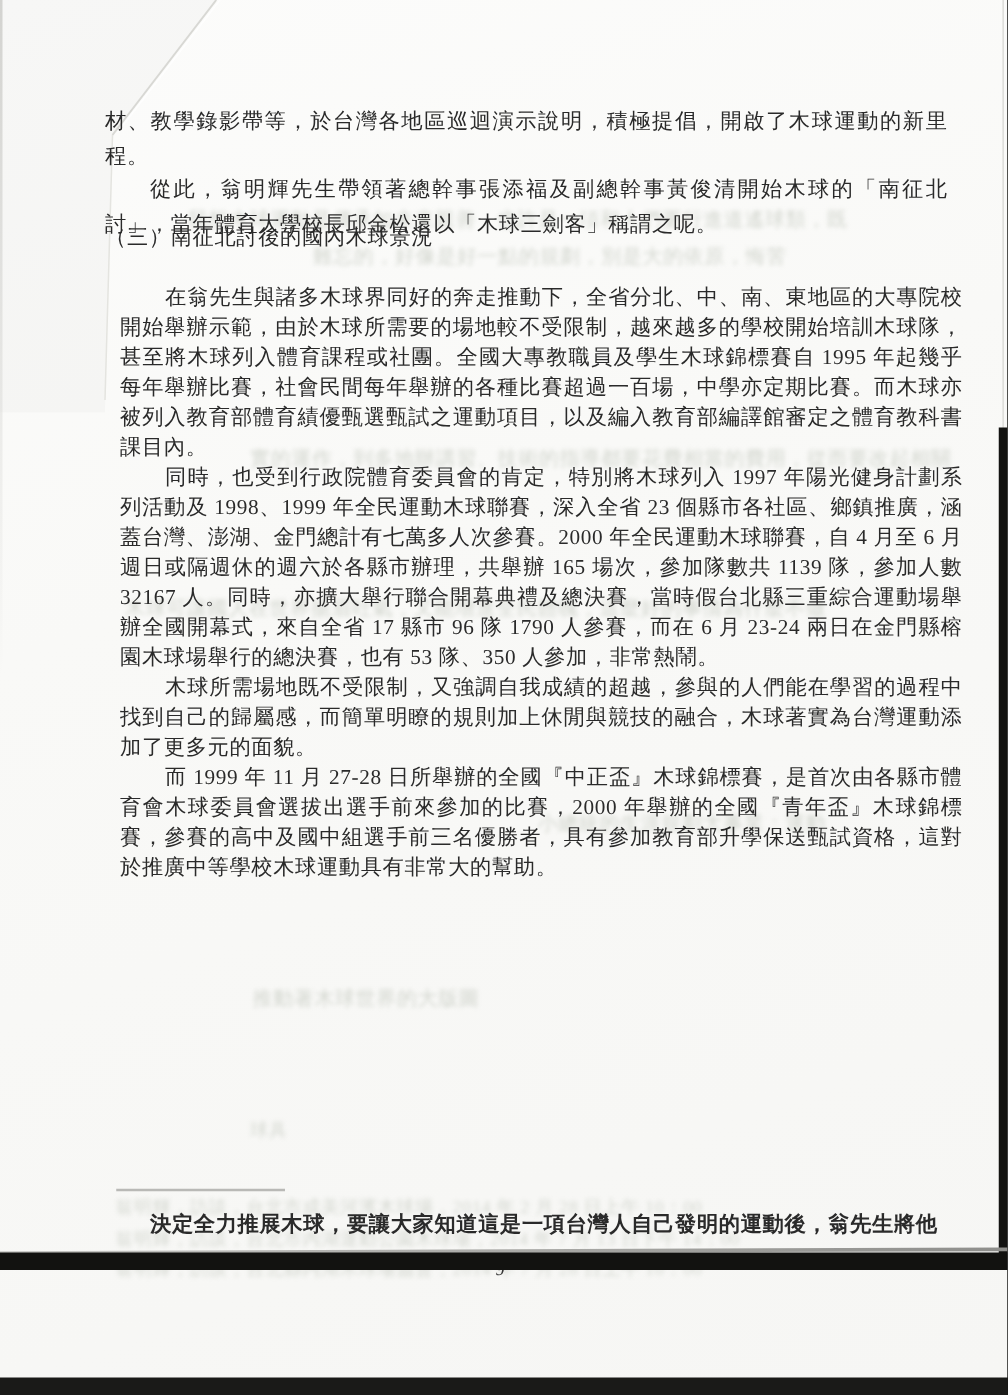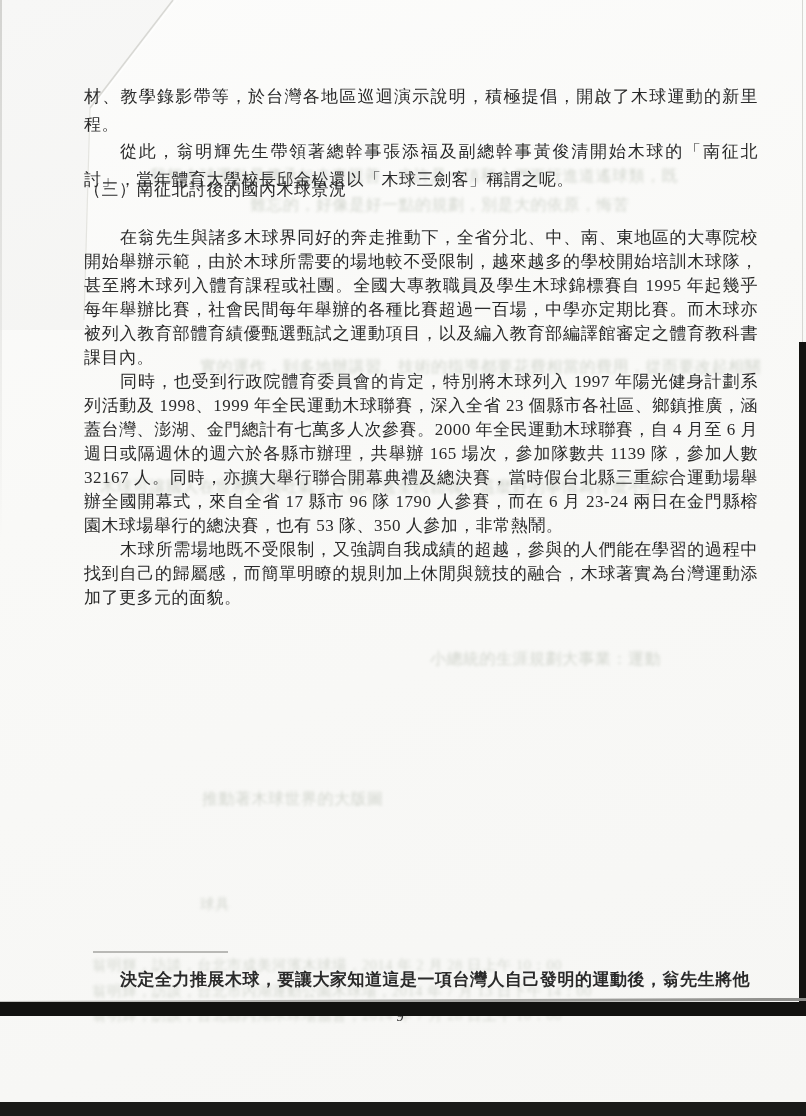--- a/index.html
+++ b/index.html
@@ -28,21 +28,21 @@
   
   .ink{color:#2a2a2a;font-size:17px;letter-spacing:0.5px;}
   .block{position:absolute;left:84px;width:674px;text-align:justify;text-justify:inter-ideograph;}
   .block p{margin:0;padding:0;}
   .para{text-indent:36px;}
   .noindent{text-indent:0;}
   .lead{top:83px;line-height:27.5px;}
   .heading{position:absolute;left:84px;width:674px;line-height:22px;}
   .h3{top:179px;}
   .h4{top:921px;}
-  .flow{top:226px;line-height:24px;}
+  .flow{top:226px;line-height:24px;margin-left:12px;}
   .last-para{top:968px;line-height:24px;font-weight:bold;}
   .page-num{
     position:absolute;left:0;top:1008px;width:800px;text-align:center;
     font-size:15px;color:#333;letter-spacing:0;
   }
   
   .ghost{
     position:absolute;color:#b4baae;opacity:0.55;filter:blur(1.7px);
     font-size:16px;letter-spacing:0.5px;white-space:nowrap;overflow:hidden;
   }
@@ -79,20 +79,21 @@
       <p class="noindent">材、教學錄影帶等，於台灣各地區巡迴演示說明，積極提倡，開啟了木球運動的新里程。</p>
       <p class="para">從此，翁明輝先生帶領著總幹事張添福及副總幹事黃俊清開始木球的「南征北討」，當年體育大學校長邱金松還以「木球三劍客」稱謂之呢。</p>
     </div>
 
     <div class="heading ink h3">（三）南征北討後的國內木球景況</div>
 
     <div class="block ink flow">
       <p class="para">在翁先生與諸多木球界同好的奔走推動下，全省分北、中、南、東地區的大專院校開始舉辦示範，由於木球所需要的場地較不受限制，越來越多的學校開始培訓木球隊，甚至將木球列入體育課程或社團。全國大專教職員及學生木球錦標賽自 1995 年起幾乎每年舉辦比賽，社會民間每年舉辦的各種比賽超過一百場，中學亦定期比賽。而木球亦被列入教育部體育績優甄選甄試之運動項目，以及編入教育部編譯館審定之體育教科書課目內。</p>
       <p class="para">同時，也受到行政院體育委員會的肯定，特別將木球列入 1997 年陽光健身計劃系列活動及 1998、1999 年全民運動木球聯賽，深入全省 23 個縣市各社區、鄉鎮推廣，涵蓋台灣、澎湖、金門總計有七萬多人次參賽。2000 年全民運動木球聯賽，自 4 月至 6 月週日或隔週休的週六於各縣市辦理，共舉辦 165 場次，參加隊數共 1139 隊，參加人數 32167 人。同時，亦擴大舉行聯合開幕典禮及總決賽，當時假台北縣三重綜合運動場舉辦全國開幕式，來自全省 17 縣市 96 隊 1790 人參賽，而在 6 月 23-24 兩日在金門縣榕園木球場舉行的總決賽，也有 53 隊、350 人參加，非常熱鬧。</p>
       <p class="para">木球所需場地既不受限制，又強調自我成績的超越，參與的人們能在學習的過程中找到自己的歸屬感，而簡單明瞭的規則加上休閒與競技的融合，木球著實為台灣運動添加了更多元的面貌。</p>
+      <p class="para">而 1999 年 11 月 27-28 日所舉辦的全國『中正盃』木球錦標賽，是首次由各縣市體育會木球委員會選拔出選手前來參加的比賽，2000 年舉辦的全國『青年盃』木球錦標賽，參賽的高中及國中組選手前三名優勝者，具有參加教育部升學保送甄試資格，這對於推廣中等學校木球運動具有非常大的幫助。</p>
     </div>
 
 
     <div class="block ink last-para">
       <p class="para">決定全力推展木球，要讓大家知道這是一項台灣人自己發明的運動後，翁先生將他</p>
     </div>
 
     <div class="page-num">9</div>
 
     <div class="edge-left-line"></div>

